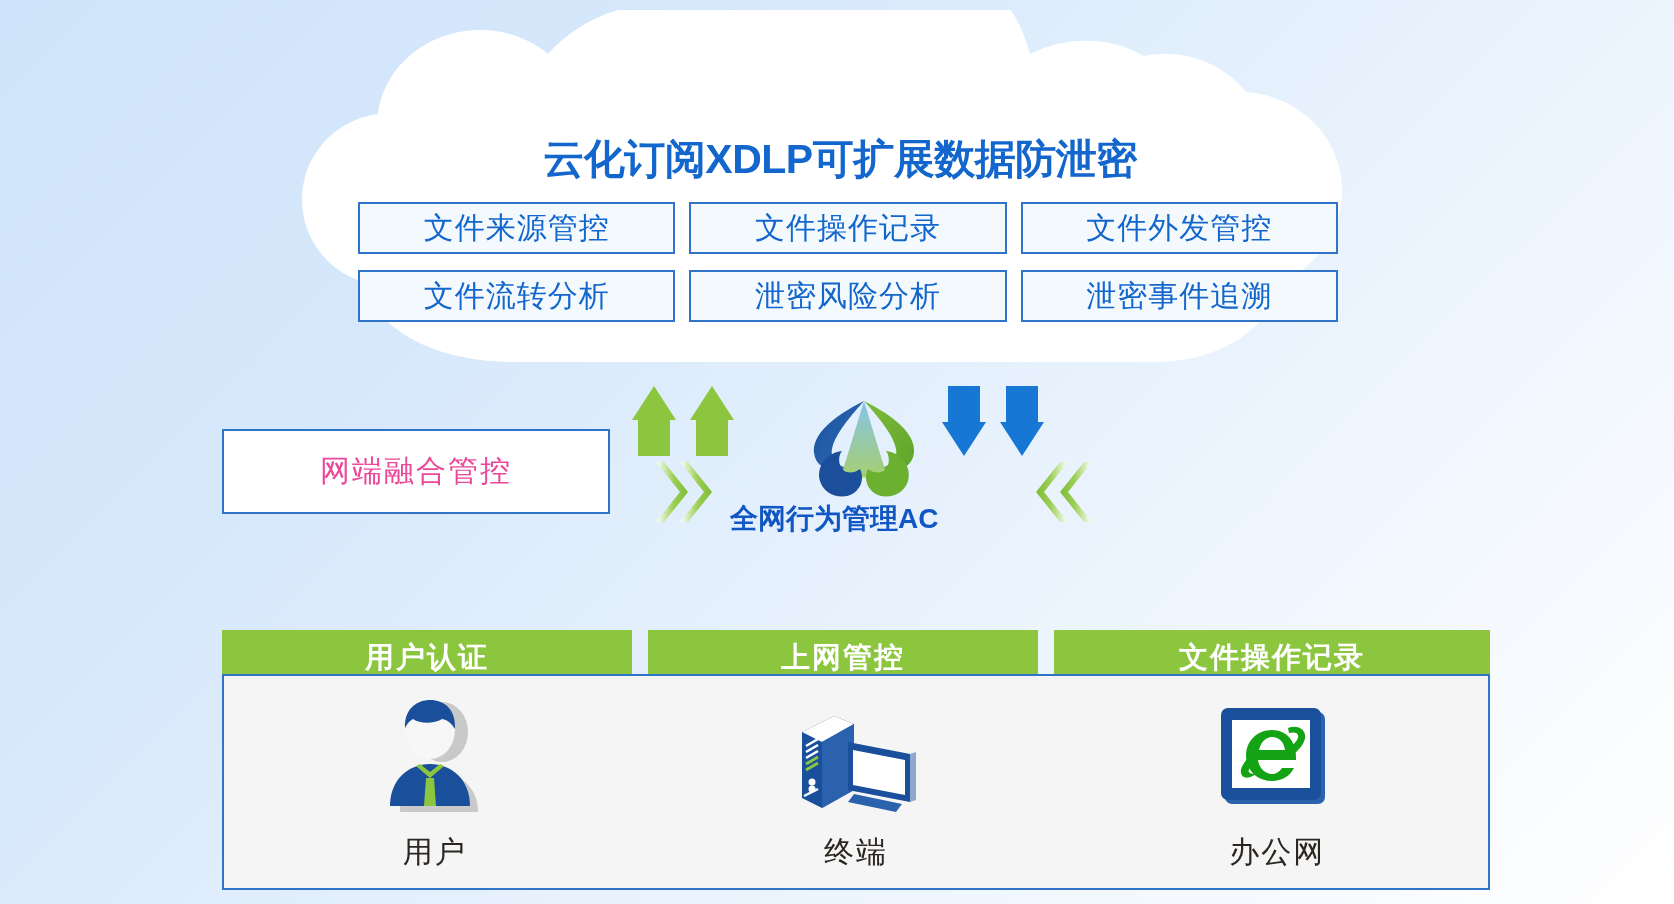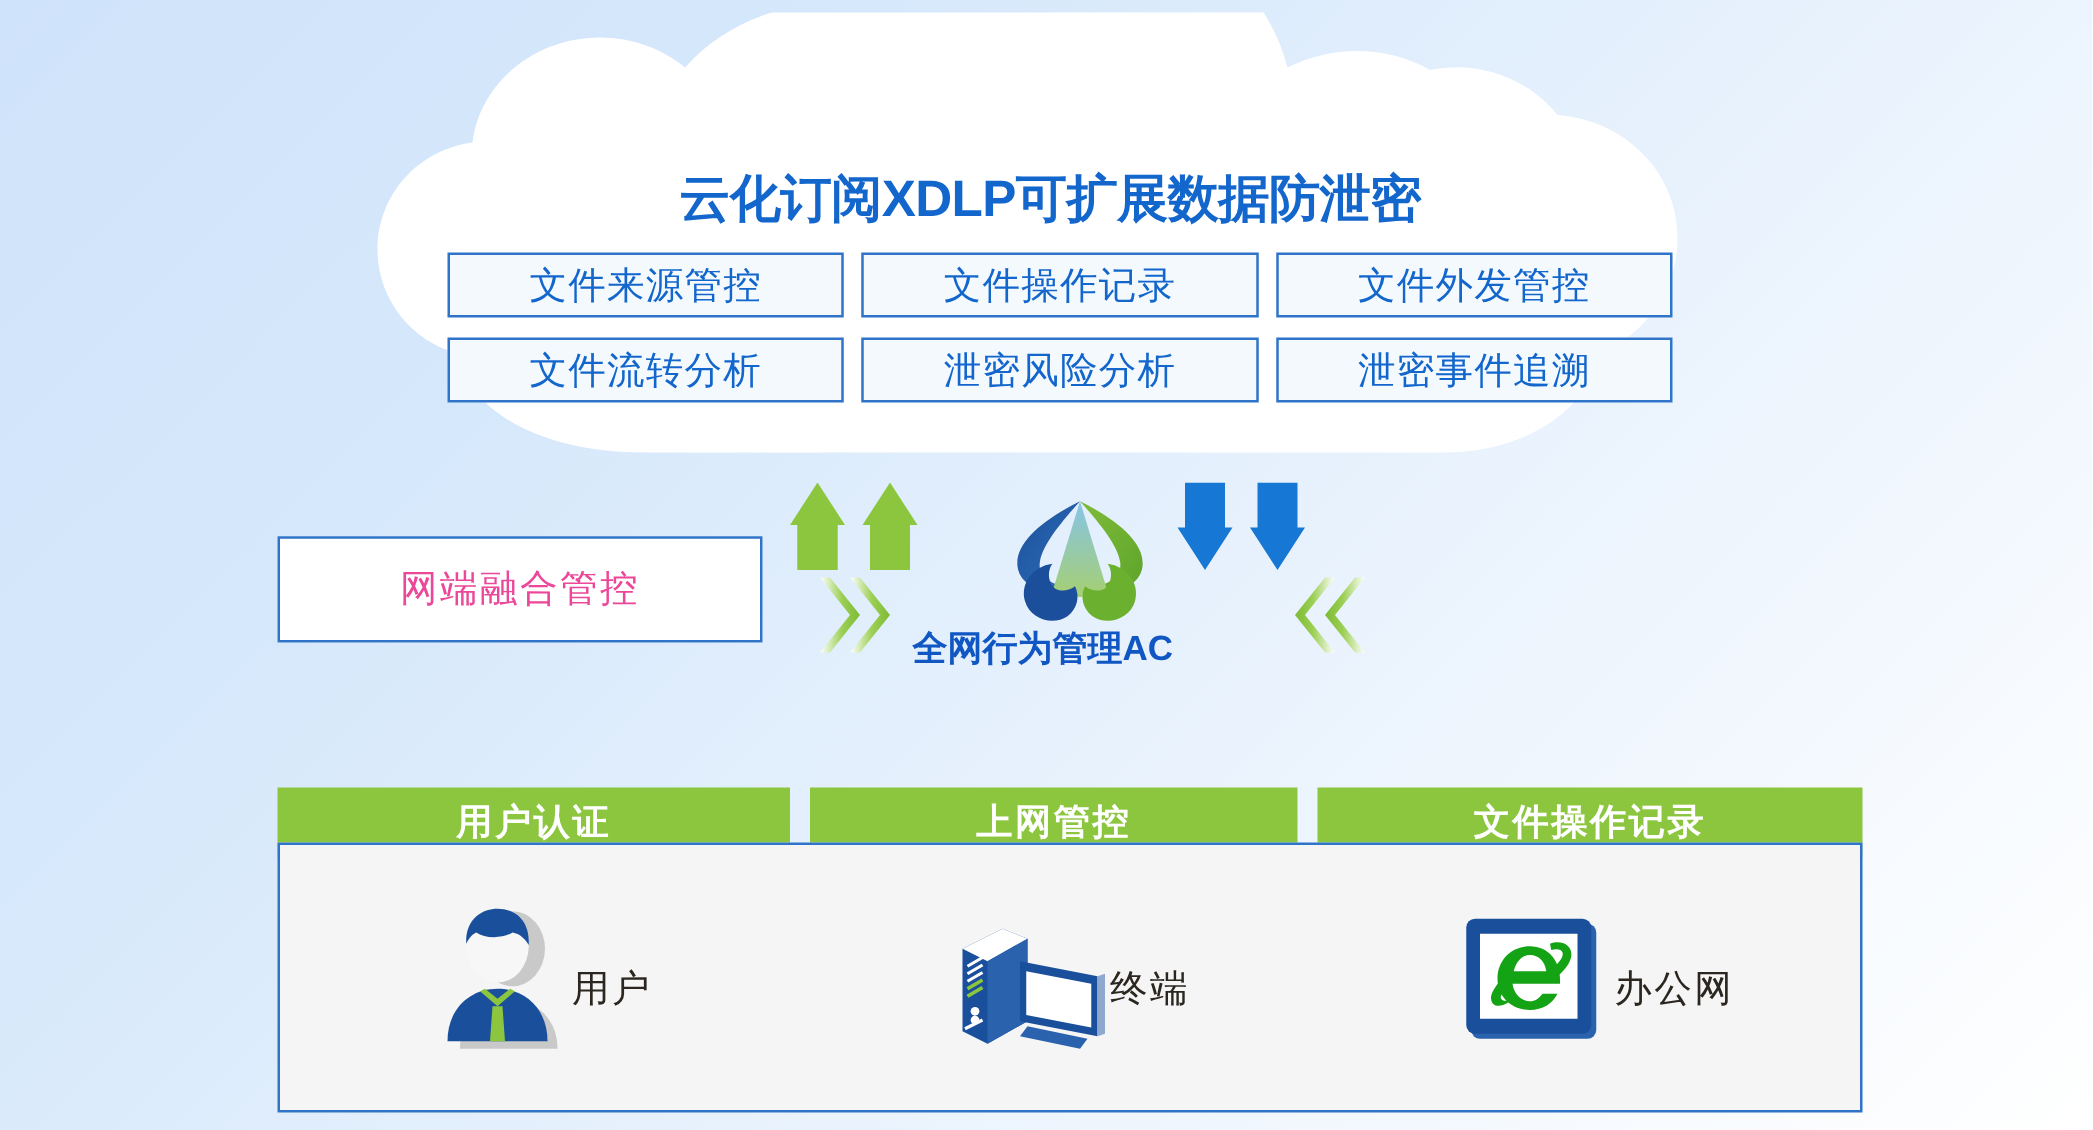--- a/index.html
+++ b/index.html
@@ -184,21 +184,21 @@
     width: 1268px;
     height: 216px;
     border: 2px solid #2f74c9;
     background: #f5f5f5;
     box-sizing: border-box;
     display: flex;
   }
   .bp-cell {
     flex: 1 1 0;
     display: flex;
-    flex-direction: row;
+    flex-direction: column;
     align-items: center;
     justify-content: center;
     padding-top: 4px;
   }
   .bp-icon {
     height: 122px;
     display: flex;
     align-items: flex-end;
     justify-content: center;
   }

